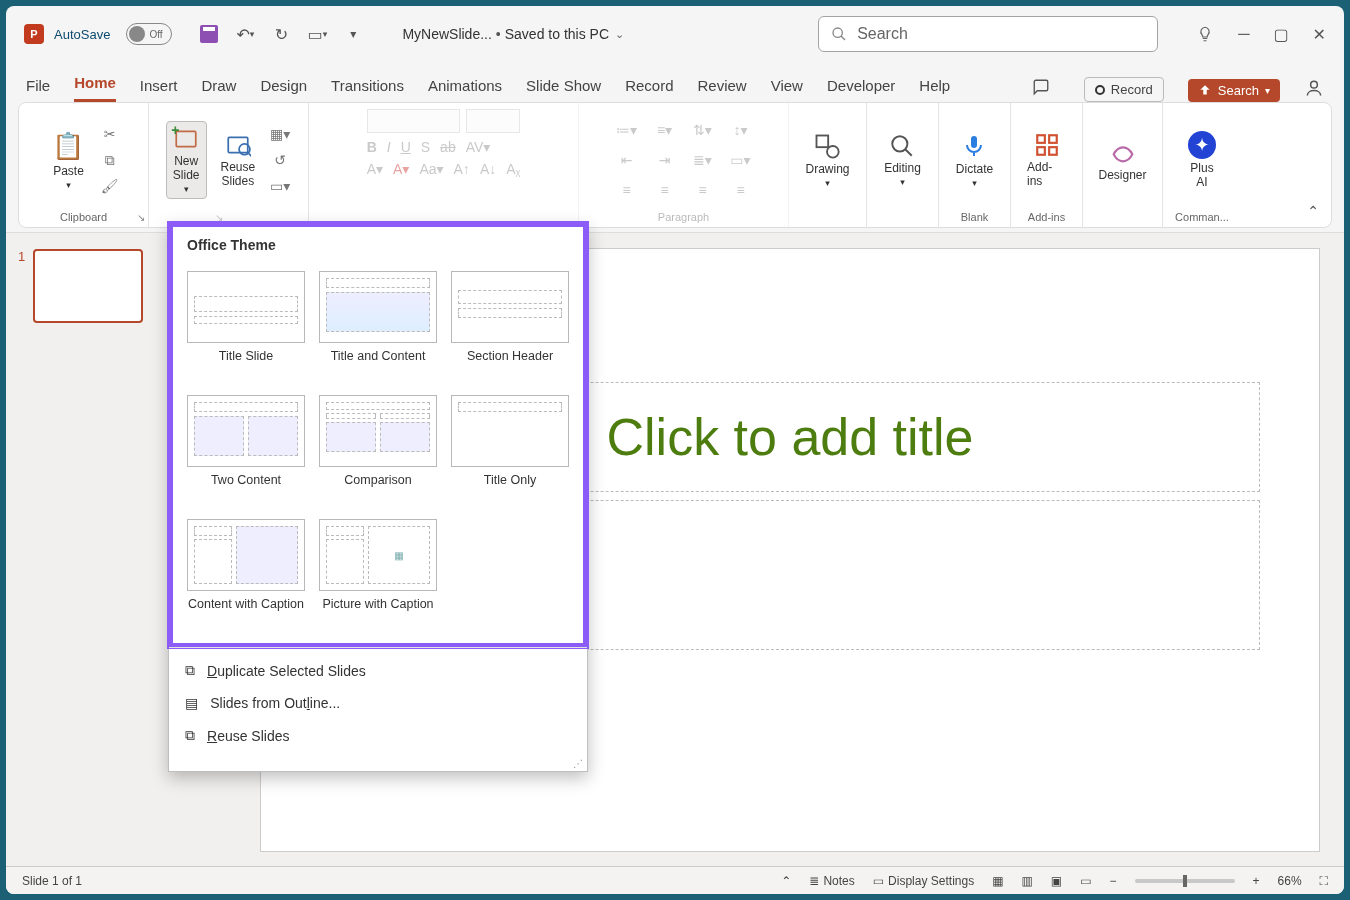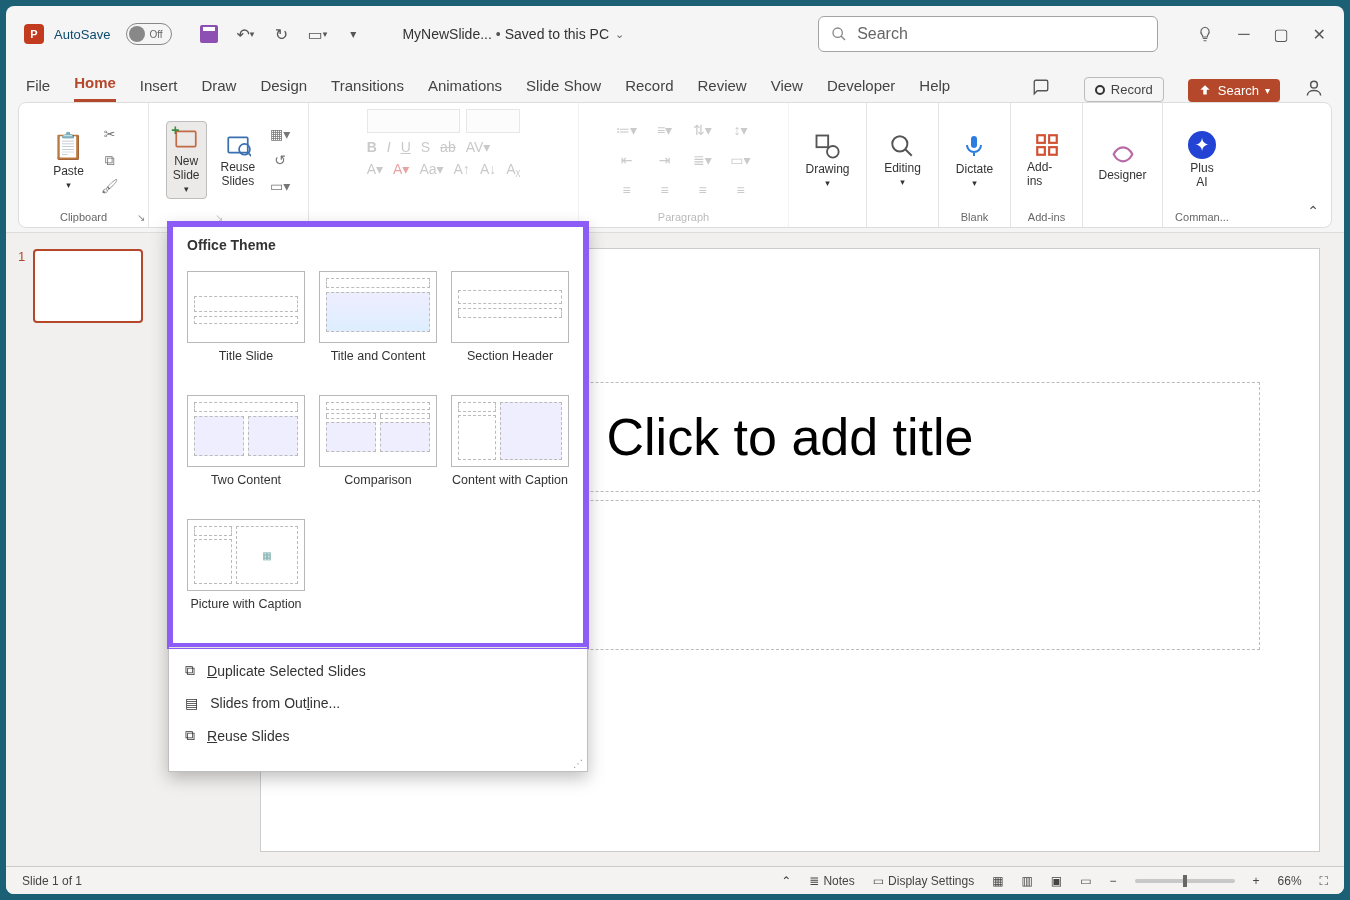--- a/index.html
+++ b/index.html
@@ -52,21 +52,21 @@
 
 
 .workspace { flex: 1; display: flex; background: #f1f0ee; border-top: 1px solid #ddd; margin-top: 4px; position: relative; overflow: hidden; }
 .thumbs { width: 230px; padding: 16px 12px; }
 .thumb-row { display: flex; gap: 8px; align-items: start; }
 .thumb-num { font-size: 13px; color: #b5472a; }
 .thumb { width: 110px; height: 74px; background: #fff; border: 2px solid #b5472a; border-radius: 4px; cursor: pointer; }
 .canvas-area { flex: 1; display: flex; align-items: center; justify-content: center; }
 .editor-shell { width: 1060px; height: 604px; background: #fff; border: 1px solid #ccc; display: flex; align-items: center; justify-content: center; }
 .slide { width: 940px; height: 528px; position: relative; }
-.title-ph { position: absolute; top: 96px; left: 0; right: 0; border: 1px dashed #bbb; padding: 24px; text-align: center; font-size: 52px; color: #000000; }
+.title-ph { position: absolute; top: 96px; left: 0; right: 0; border: 1px dashed #bbb; padding: 24px; text-align: center; font-size: 52px; color: #4d7c0f; }
 .sub-ph { position: absolute; top: 214px; left: 0; right: 0; border: 1px dashed #bbb; padding: 12px; text-align: left; font-size: 24px; color: #555; height: 150px; }
 
 
 .dropdown { position: absolute; left: 162px; top: 216px; width: 420px; background: #fff; border: 1px solid #bfbfbf; box-shadow: 0 6px 16px rgba(0,0,0,.25); z-index: 50; }
 .dd-head { padding: 10px 14px; font-weight: 600; font-size: 14px; color: #333; }
 .dd-highlight { border: 6px solid #8b5cf6; margin: -2px; }
 .dd-grid { display: grid; grid-template-columns: repeat(3, 1fr); gap: 16px 10px; padding: 8px 12px 16px; }
 .dd-item { display: flex; flex-direction: column; align-items: center; gap: 6px; cursor: pointer; }
 .dd-thumb { width: 118px; height: 72px; border: 1px solid #b8b8b8; background: #fff; position: relative; padding: 6px; }
 .dd-thumb .bar { border: 1px dashed #bbb; }
@@ -425,20 +425,26 @@
                 <div class="bar" style="flex:1;height:6px"></div>
                 <div class="bar" style="flex:1;height:6px"></div>
               </div>
               <div style="display:flex;gap:4px;margin-top:3px">
                 <div class="bar" style="flex:1;height:30px;background:#eef"></div>
                 <div class="bar" style="flex:1;height:30px;background:#eef"></div>
               </div>
             </div>
           <div class="dd-caption">Comparison</div>
         </div>
+        <div class="dd-item">
+          <div class="dd-thumb">
+              <div class="bar" style="height:10px"></div>
+            </div>
+          <div class="dd-caption">Title Only</div>
+        </div>
 
         <div class="dd-item">
           <div class="dd-thumb">
               <div style="display:flex;gap:4px;height:100%">
                 <div style="flex:0 0 38px;display:flex;flex-direction:column;gap:3px">
                   <div class="bar" style="height:10px"></div>
                   <div class="bar" style="flex:1"></div>
                 </div>
                 <div class="bar" style="flex:1;background:#eef"></div>
               </div>

